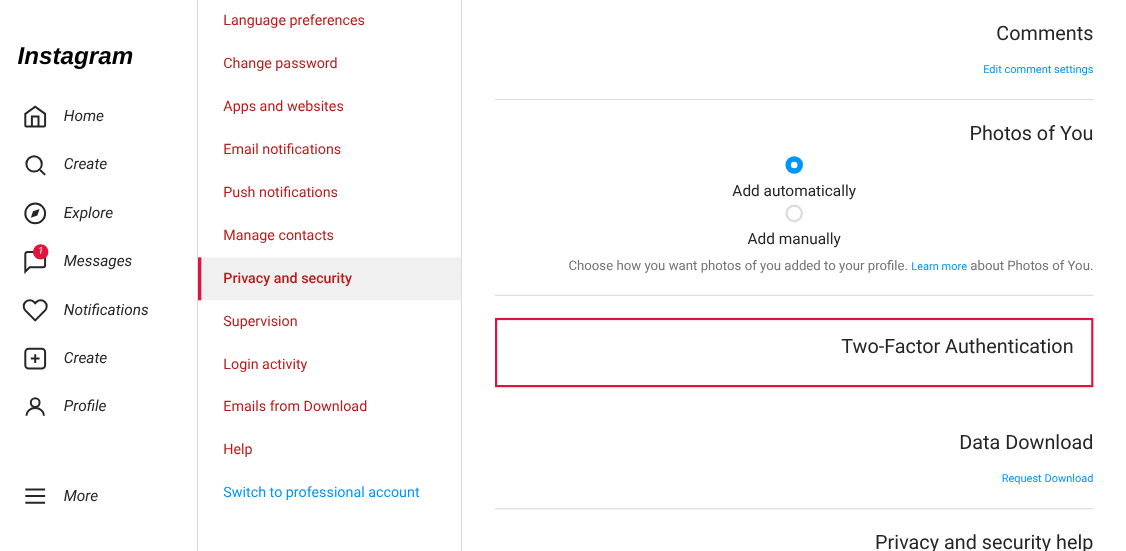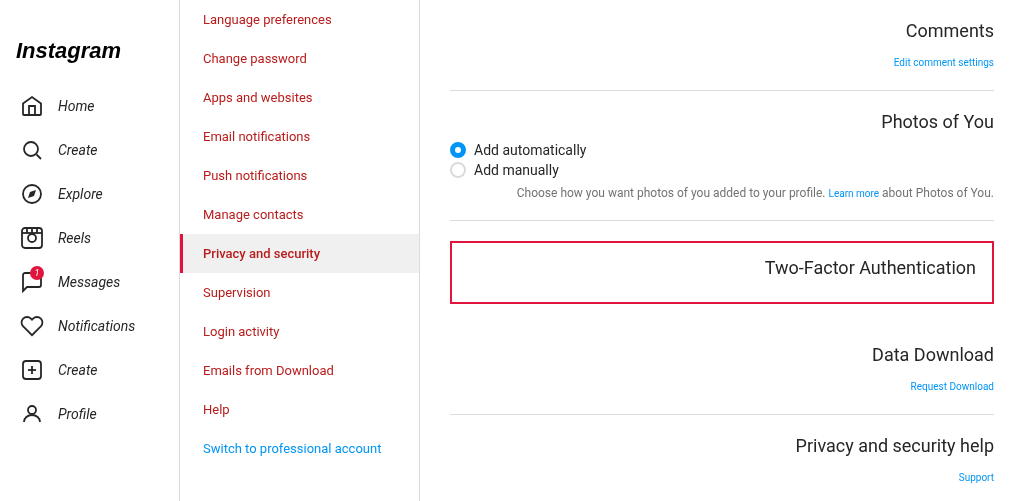--- a/index.html
+++ b/index.html
@@ -102,20 +102,21 @@
 
     
     .radio-group { margin: 8px 0; }
     .radio-option {
       display: flex;
       align-items: center;
       gap: 8px;
       margin: 4px 0;
       font-size: 14px;
       color: #262626;
+      flex-direction: column;
     }
     .radio-circle {
       width: 16px; height: 16px;
       border-radius: 50%;
       border: 2px solid #dbdbdb;
       display: flex; align-items: center; justify-content: center;
       flex-shrink: 0;
     }
     .radio-circle.selected {
       border-color: #0095f6;
@@ -162,33 +163,20 @@
   <div class="nav-item">
     <div class="nav-icon">
       <svg width="24" height="24" viewBox="0 0 24 24" fill="none" stroke="#262626" stroke-width="1.8">
         <circle cx="12" cy="12" r="9"></circle>
         <polygon points="16,8 10,10 8,16 14,14" fill="#262626" stroke="none"></polygon>
       </svg>
     </div>
     <span>Explore</span>
   </div>
 
-  <div class="nav-item">
-    <div class="nav-icon">
-      <svg width="24" height="24" viewBox="0 0 24 24" fill="none" stroke="#262626" stroke-width="1.8">
-        <rect x="2" y="2" width="20" height="20" rx="3"></rect>
-        <circle cx="12" cy="12" r="4"></circle>
-        <line x1="2" y1="7" x2="22" y2="7"></line>
-        <line x1="7" y1="2" x2="7" y2="7"></line>
-        <line x1="12" y1="2" x2="12" y2="7"></line>
-        <line x1="17" y1="2" x2="17" y2="7"></line>
-      </svg>
-    </div>
-    <span>Reels</span>
-  </div>
 
   <div class="nav-item" style="position:relative">
     <div class="nav-icon">
       <svg width="24" height="24" viewBox="0 0 24 24" fill="none" stroke="#262626" stroke-width="1.8">
         <path d="M21 15a2 2 0 01-2 2H7l-4 4V5a2 2 0 012-2h14a2 2 0 012 2z"></path>
       </svg>
     </div>
     <span>Messages</span>
     <span class="badge">1</span>
   </div>
@@ -216,20 +204,30 @@
   <div class="nav-item">
     <div class="nav-icon">
       <svg width="24" height="24" viewBox="0 0 24 24" fill="none" stroke="#262626" stroke-width="1.8">
         <circle cx="12" cy="8" r="4"></circle>
         <path d="M4 20c0-4 3.6-7 8-7s8 3 8 7"></path>
       </svg>
     </div>
     <span>Profile</span>
   </div>
 
+  <div class="nav-item" style="margin-top:auto;">
+    <div class="nav-icon">
+      <svg width="24" height="24" viewBox="0 0 24 24" fill="none" stroke="#262626" stroke-width="1.8">
+        <line x1="3" y1="6" x2="21" y2="6"></line>
+        <line x1="3" y1="12" x2="21" y2="12"></line>
+        <line x1="3" y1="18" x2="21" y2="18"></line>
+      </svg>
+    </div>
+    <span>More</span>
+  </div>
 </nav>
 
 <div class="settings-menu">
   <div class="settings-item">Language preferences</div>
   <div class="settings-item">Change password</div>
   <div class="settings-item">Apps and websites</div>
   <div class="settings-item">Email notifications</div>
   <div class="settings-item">Push notifications</div>
   <div class="settings-item">Manage contacts</div>
   <div class="settings-item active" style="position:relative;">

